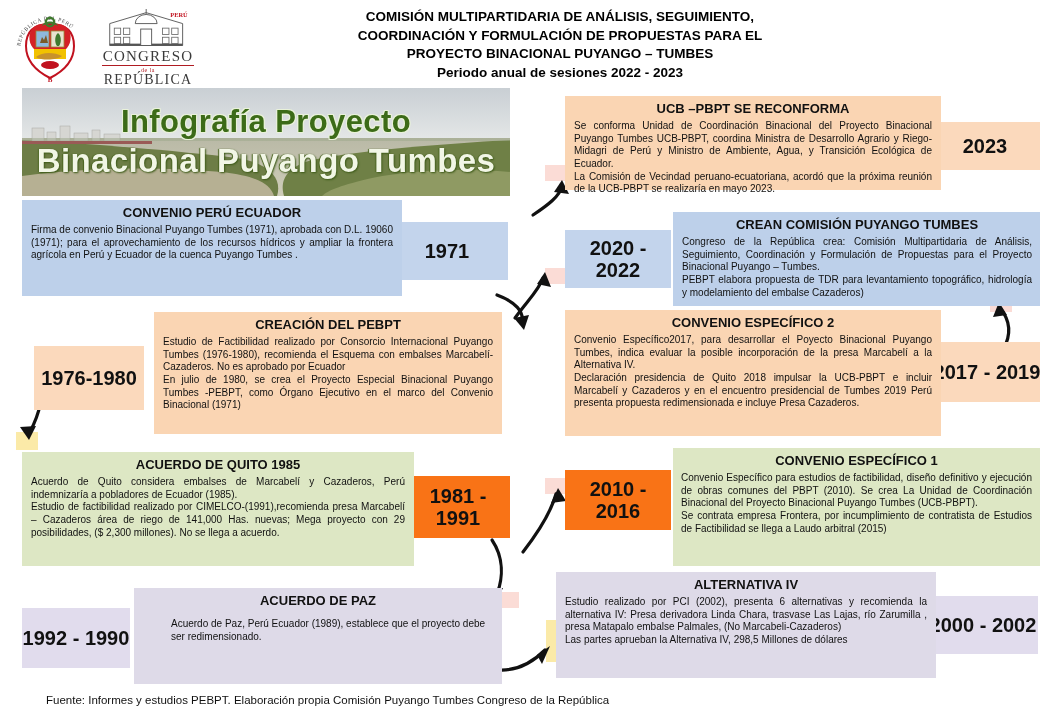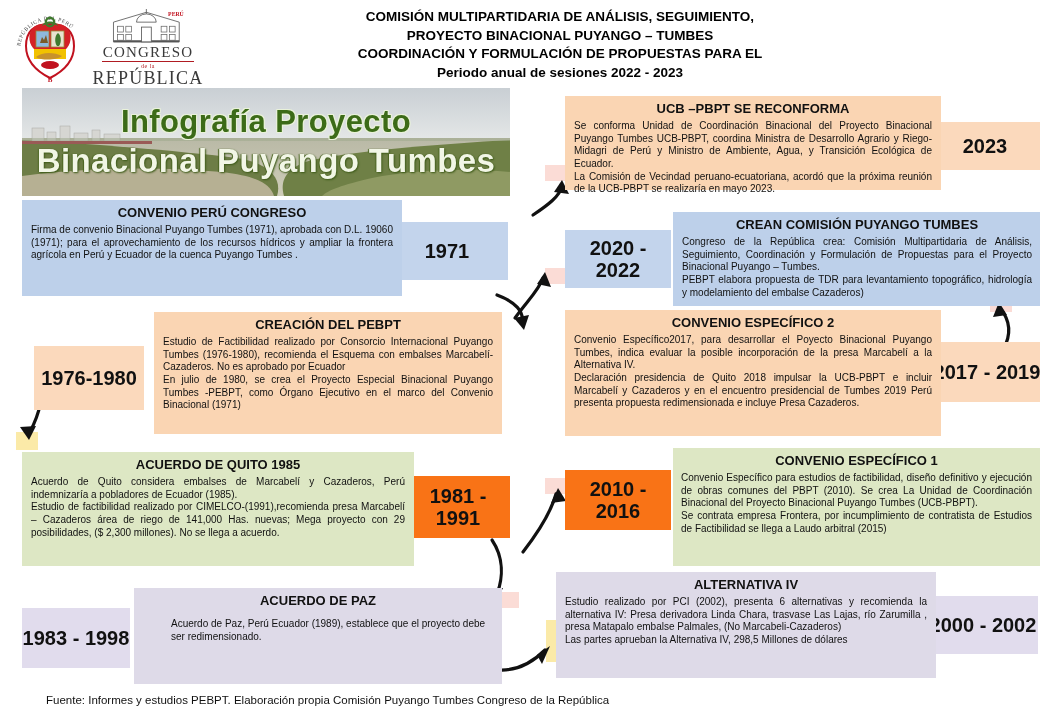--- a/index.html
+++ b/index.html
@@ -13,21 +13,21 @@
 
   
   .logos { position: absolute; left: 12px; top: 6px; width: 190px; height: 84px;
            display: flex; align-items: center; gap: 10px; }
   .crest { width: 76px; height: 80px; }
   .congreso { width: 100px; height: 78px; display:flex; flex-direction:column; align-items:center; justify-content:center;}
   .cong-img { width: 96px; height: 44px; }
   .cong-t1 { font-family: "Liberation Serif", serif; font-size: 15px; letter-spacing: 1.2px; color:#3a3a3a; line-height:1; }
   .cong-sub { font-family: "Liberation Serif", serif; font-size: 6px; color:#b01b22; letter-spacing:.5px; }
   .cong-rule { width: 92px; height:1px; background:#b01b22; margin:1px 0; }
-  .cong-t2 { font-family: "Liberation Serif", serif; font-size: 18px; letter-spacing: 1.2px; color:#3a3a3a; line-height:1; }
+  .cong-t2 { font-family: "Liberation Serif", serif; font-size: 14px; letter-spacing: 1.2px; color:#3a3a3a; line-height:1; }
 
   .doc-title { position:absolute; left:250px; top:8px; width:620px; text-align:center;
                font-size:13.5px; font-weight:bold; line-height:1.38; color:#000; }
 
   
   .banner { position:absolute; left:22px; top:88px; width:488px; height:108px;
             overflow:hidden; }
   .banner svg { display:block; width:488px; height:108px; }
   .banner-txt { position:absolute; inset:0; display:flex; flex-direction:column;
                 justify-content:center; align-items:center; }
@@ -114,22 +114,22 @@
       </svg>
       <div class="cong-t1">CONGRESO</div>
       <div class="cong-rule"></div>
       <div class="cong-sub">de la</div>
       <div class="cong-t2">REPÚBLICA</div>
     </span>
   </div>
 
   <div class="doc-title">
     <div>COMISIÓN MULTIPARTIDARIA DE ANÁLISIS, SEGUIMIENTO,</div>
+    <div>COORDINACIÓN Y FORMULACIÓN DE PROPUESTAS PARA EL</div>
     <div>PROYECTO BINACIONAL PUYANGO – TUMBES</div>
-    <div>COORDINACIÓN Y FORMULACIÓN DE PROPUESTAS PARA EL</div>
     <div>Periodo anual de sesiones 2022 - 2023</div>
   </div>
 
   <div class="banner">
     <svg viewBox="0 0 488 108" preserveAspectRatio="none">
       <defs>
         <linearGradient id="sky" x1="0" y1="0" x2="0" y2="1">
           <stop offset="0%" stop-color="#c9cfd4"></stop>
             <stop offset="100%" stop-color="#e3e6e6"></stop>
         </linearGradient>
@@ -205,21 +205,21 @@
     <div class="body-box p-orange" style="left:0;top:0;width:376px;height:94px;">
       <div class="card-title">UCB –PBPT SE RECONFORMA</div>
       <div class="card-text" style="white-space:pre-line;">Se conforma Unidad de Coordinación Binacional del Proyecto Binacional Puyango Tumbes UCB-PBPT, coordina Ministra de Desarrollo Agrario y Riego-Midagri de Perú y Ministro de Ambiente, Agua, y Transición Ecológica de Ecuador.
 La Comisión de Vecindad peruano-ecuatoriana, acordó que la próxima reunión de la UCB-PBPT se realizaría en mayo 2023.</div>
     </div>
   </div>
 
   <div class="card" style="left:22px;top:200px;">
     <div class="date-chip p-blue-d" style="left:364px;top:22px;width:122px;height:58px;">1971</div>
     <div class="body-box p-blue" style="left:0;top:0;width:380px;height:96px;">
-      <div class="card-title">CONVENIO PERÚ CONGRESO</div>
+      <div class="card-title">CONVENIO PERÚ ECUADOR</div>
       <div class="card-text">Firma de convenio Binacional Puyango Tumbes (1971), aprobada con D.L. 19060 (1971); para el aprovechamiento de los recursos hídricos y ampliar la frontera agrícola en Perú y Ecuador de la cuenca Puyango Tumbes .</div>
     </div>
   </div>
 
   <div class="card" style="left:565px;top:212px;">
     <div class="date-chip p-blue-d" style="left:0;top:18px;width:106px;height:58px;padding:0 8px;">2020 - 2022</div>
     <div class="body-box p-blue" style="left:108px;top:0;width:368px;height:94px;">
       <div class="card-title">CREAN COMISIÓN PUYANGO TUMBES</div>
       <div class="card-text" style="white-space:pre-line;">Congreso de la República crea: Comisión Multipartidaria de Análisis, Seguimiento, Coordinación y Formulación de Propuestas para el Proyecto Binacional Puyango – Tumbes.
 PEBPT elabora propuesta de TDR para levantamiento topográfico, hidrología y modelamiento del embalse Cazaderos)</div>
@@ -256,21 +256,21 @@
   <div class="card" style="left:565px;top:448px;">
     <div class="date-chip p-green-d" style="left:0;top:22px;width:106px;height:60px;">2010 - 2016</div>
     <div class="body-box p-green" style="left:108px;top:0;width:368px;height:118px;padding-left:8px;">
       <div class="card-title">CONVENIO ESPECÍFICO 1</div>
       <div class="card-text" style="white-space:pre-line;">Convenio Específico para estudios de factibilidad, diseño definitivo y ejecución de obras comunes del PBPT (2010). Se crea La Unidad de Coordinación Binacional  del Proyecto Binacional Puyango Tumbes (UCB-PBPT).
 Se contrata empresa Frontera, por incumplimiento de contratista de Estudios de Factibilidad se llega a Laudo arbitral (2015)</div>
     </div>
   </div>
 
   <div class="card" style="left:22px;top:588px;">
-    <div class="date-chip p-purple-d" style="left:0;top:20px;width:108px;height:60px;">1983 - 1998</div>
+    <div class="date-chip p-purple-d" style="left:0;top:20px;width:108px;height:60px;">1992 - 1990</div>
     <div class="body-box p-purple" style="left:112px;top:0;width:368px;height:96px;">
       <div class="card-title">ACUERDO DE PAZ</div>
       <div class="card-text" style="text-align:left;padding-left:28px;padding-top:6px;">Acuerdo de Paz, Perú Ecuador (1989), establece que el proyecto debe ser redimensionado.</div>
     </div>
   </div>
 
   <div class="card" style="left:556px;top:572px;">
     <div class="date-chip p-purple-d" style="left:372px;top:24px;width:110px;height:58px;">2000 - 2002</div>
     <div class="body-box p-purple" style="left:0;top:0;width:380px;height:106px;">
       <div class="card-title">ALTERNATIVA IV</div>

